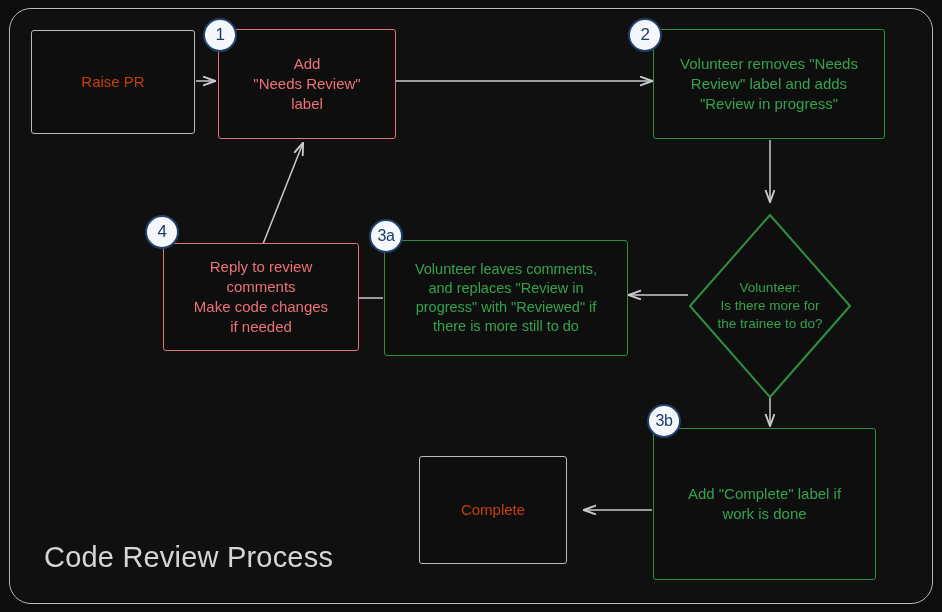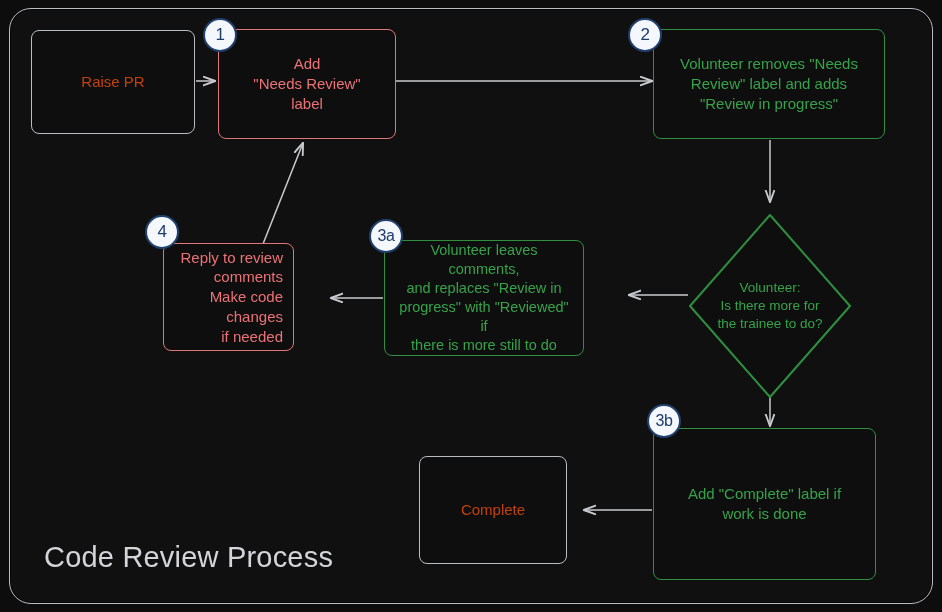--- a/index.html
+++ b/index.html
@@ -41,21 +41,21 @@
     pointer-events: none;
   }
 
   
   .node {
     position: absolute;
     display: flex;
     align-items: center;
     justify-content: center;
     text-align: center;
-    border-radius: 8px;
+    border-radius: 3px;
     border: 1.8px solid #888;
     background: #0e0e0f;
     padding: 6px 10px;
     line-height: 1.32;
   }
 
   .node .txt { white-space: pre-line; }
 
   .node.grey { border-color: #b9bcc0; color: #c2410c; font-size: 15px; }
   .node.red  { border-color: #e0757a; color: #ec7276; font-size: 15px; }
@@ -166,29 +166,29 @@
 
   <div class="diamond" style="left:688px; top:213px; width:164px; height:186px;justify-content:center;">
     <svg class="dshape" viewBox="0 0 164 186" preserveAspectRatio="none">
       <polygon points="82,2 162,93 82,184 2,93" fill="#0e0e0f" stroke="#2f8f3f" stroke-width="2" stroke-linejoin="round"></polygon>
     </svg>
     <span class="dlabel">Volunteer:
 Is there more for
 the trainee to do?</span>
   </div>
 
-  <div class="node green" style="left:384px; top:240px; width:200px; height:116px; font-size:14.5px;">
+  <div class="node green" style="left:384px; top:240px; width:244px; height:116px; font-size:14.5px;">
     <span class="txt">Volunteer leaves comments,
 and replaces "Review in
 progress" with "Reviewed" if
 there is more still to do</span>
   </div>
   <div class="badge" style="left:369px; top:219px; font-size:16px;">3a</div>
 
-  <div class="node red" style="left:163px; top:243px; width:131px; height:108px;text-align:right;">
+  <div class="node red" style="left:163px; top:243px; width:196px; height:108px;">
     <span class="txt">Reply to review
 comments
 Make code changes
 if needed</span>
   </div>
   <div class="badge" style="left:145px; top:215px;">4</div>
 
   <div class="node green" style="left:653px; top:428px; width:223px; height:152px;">
     <span class="txt">Add "Complete" label if
 work is done</span>

